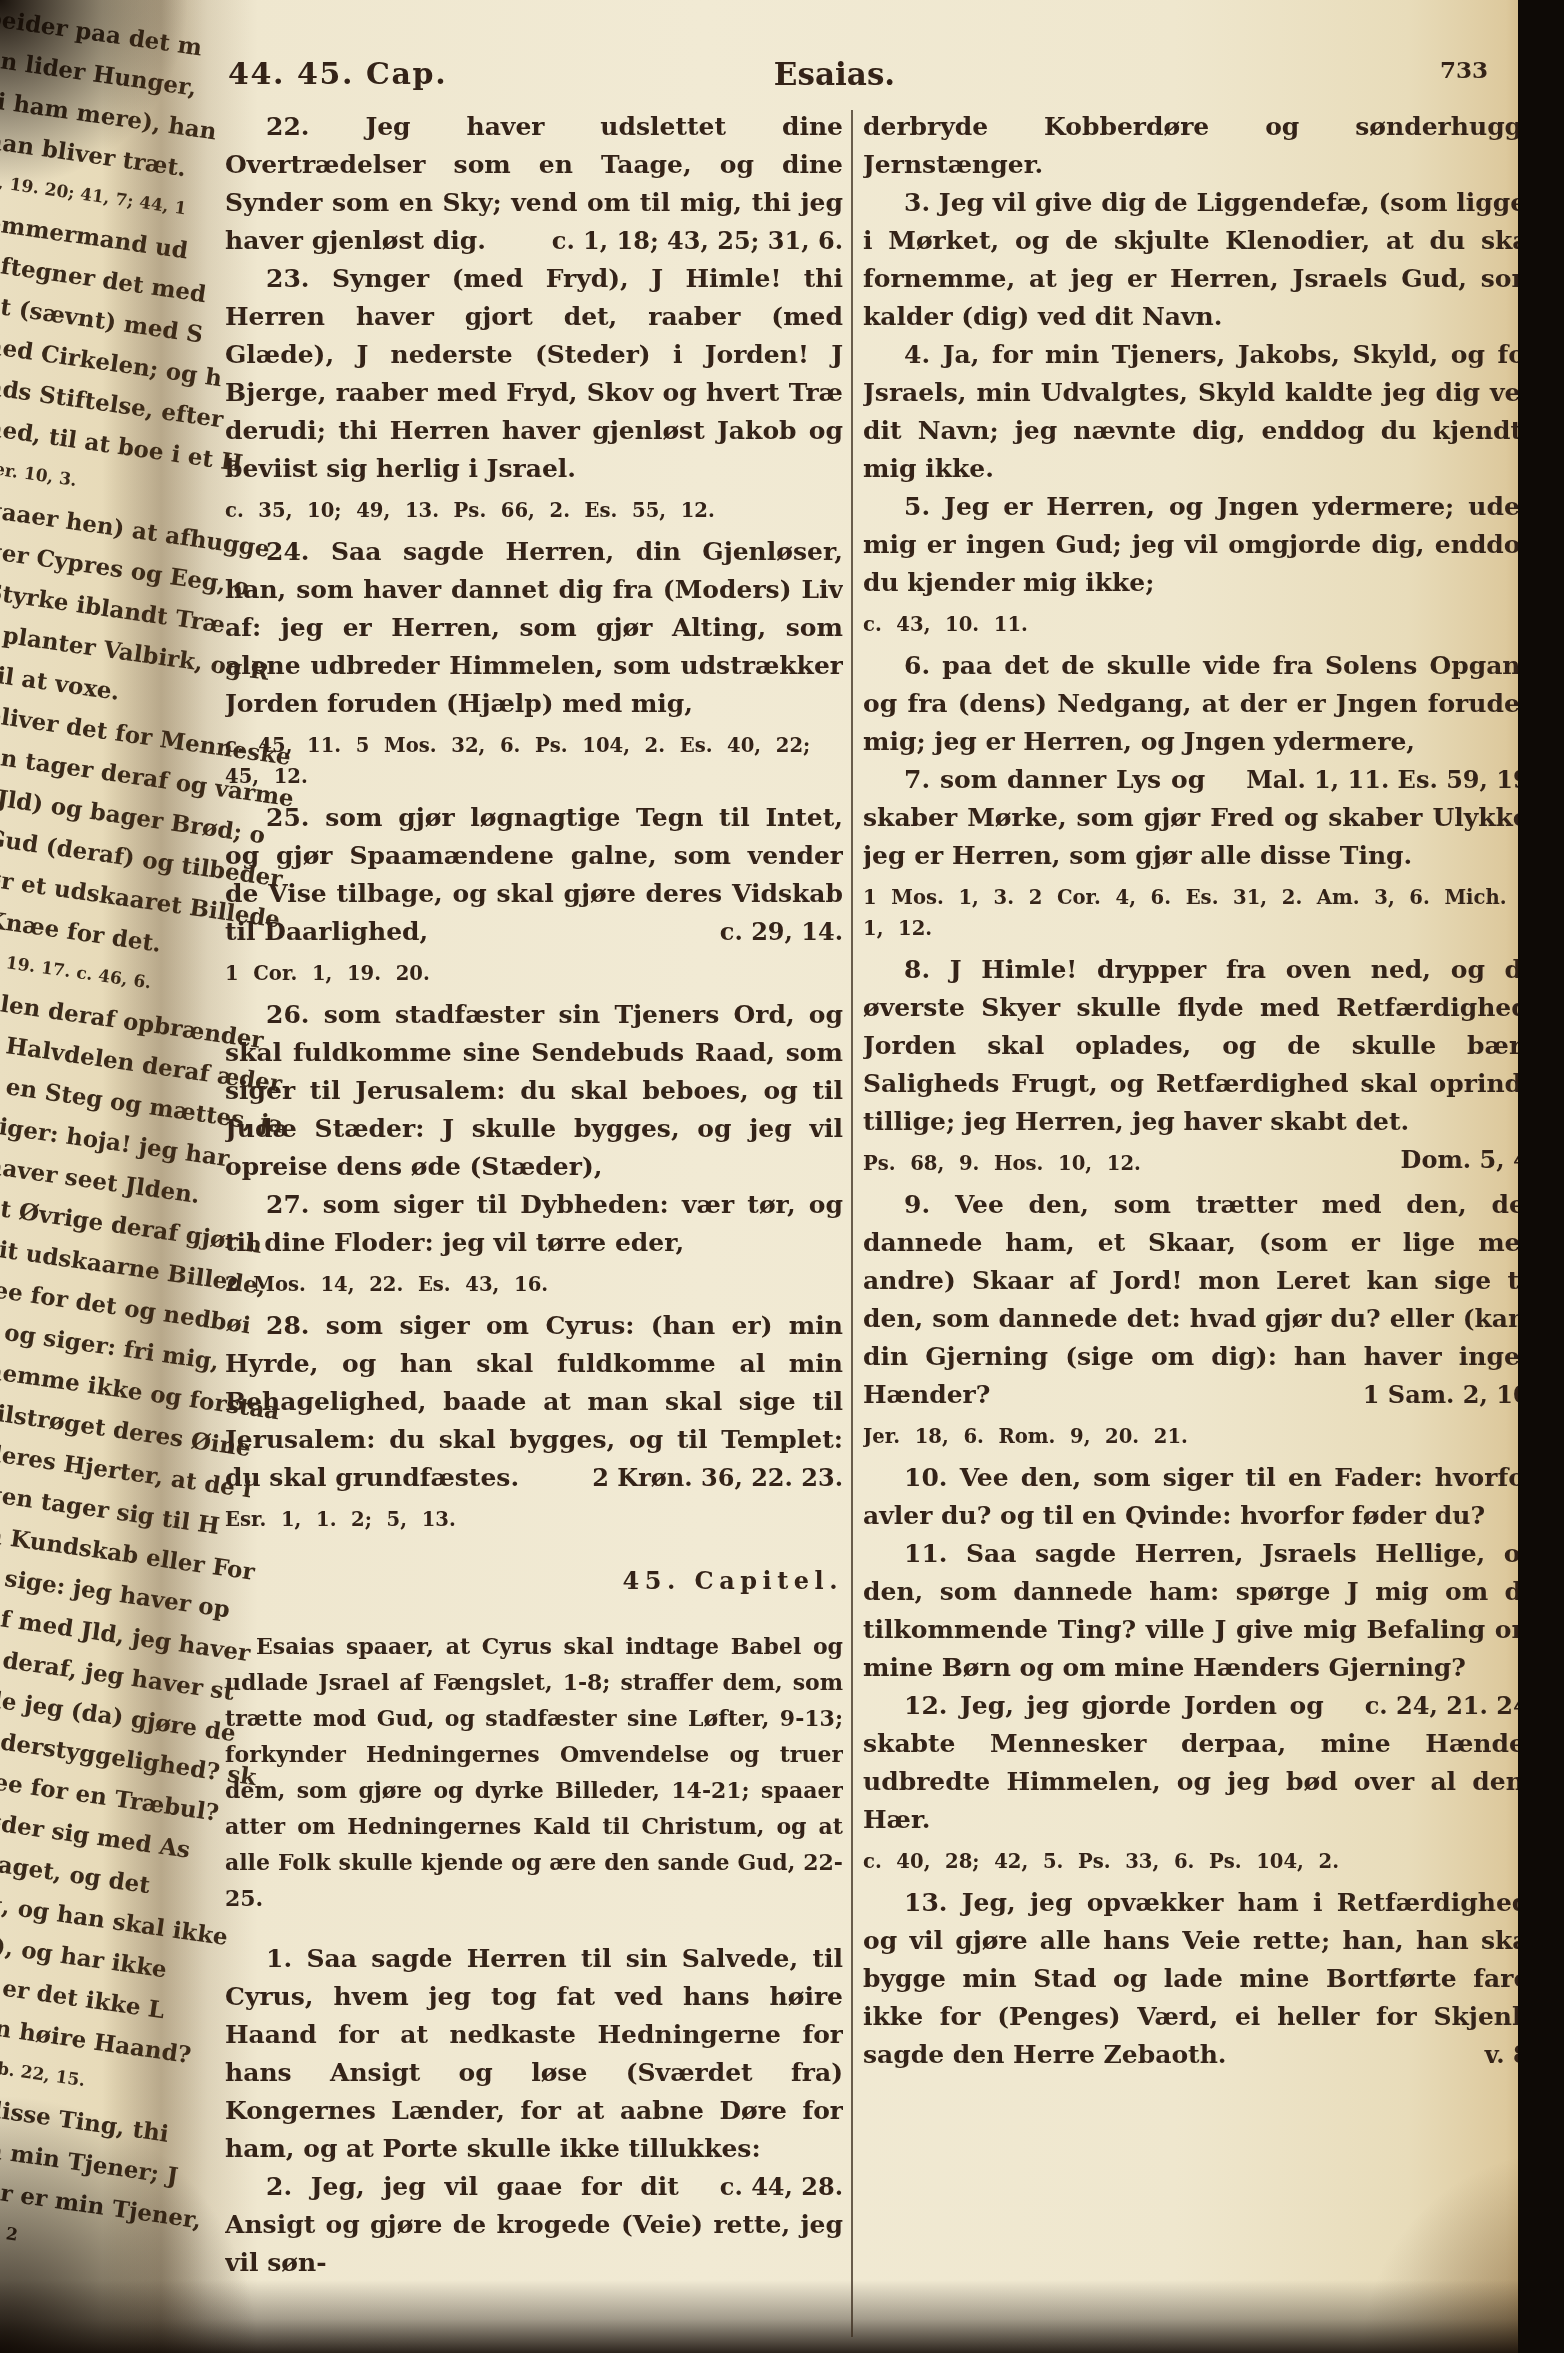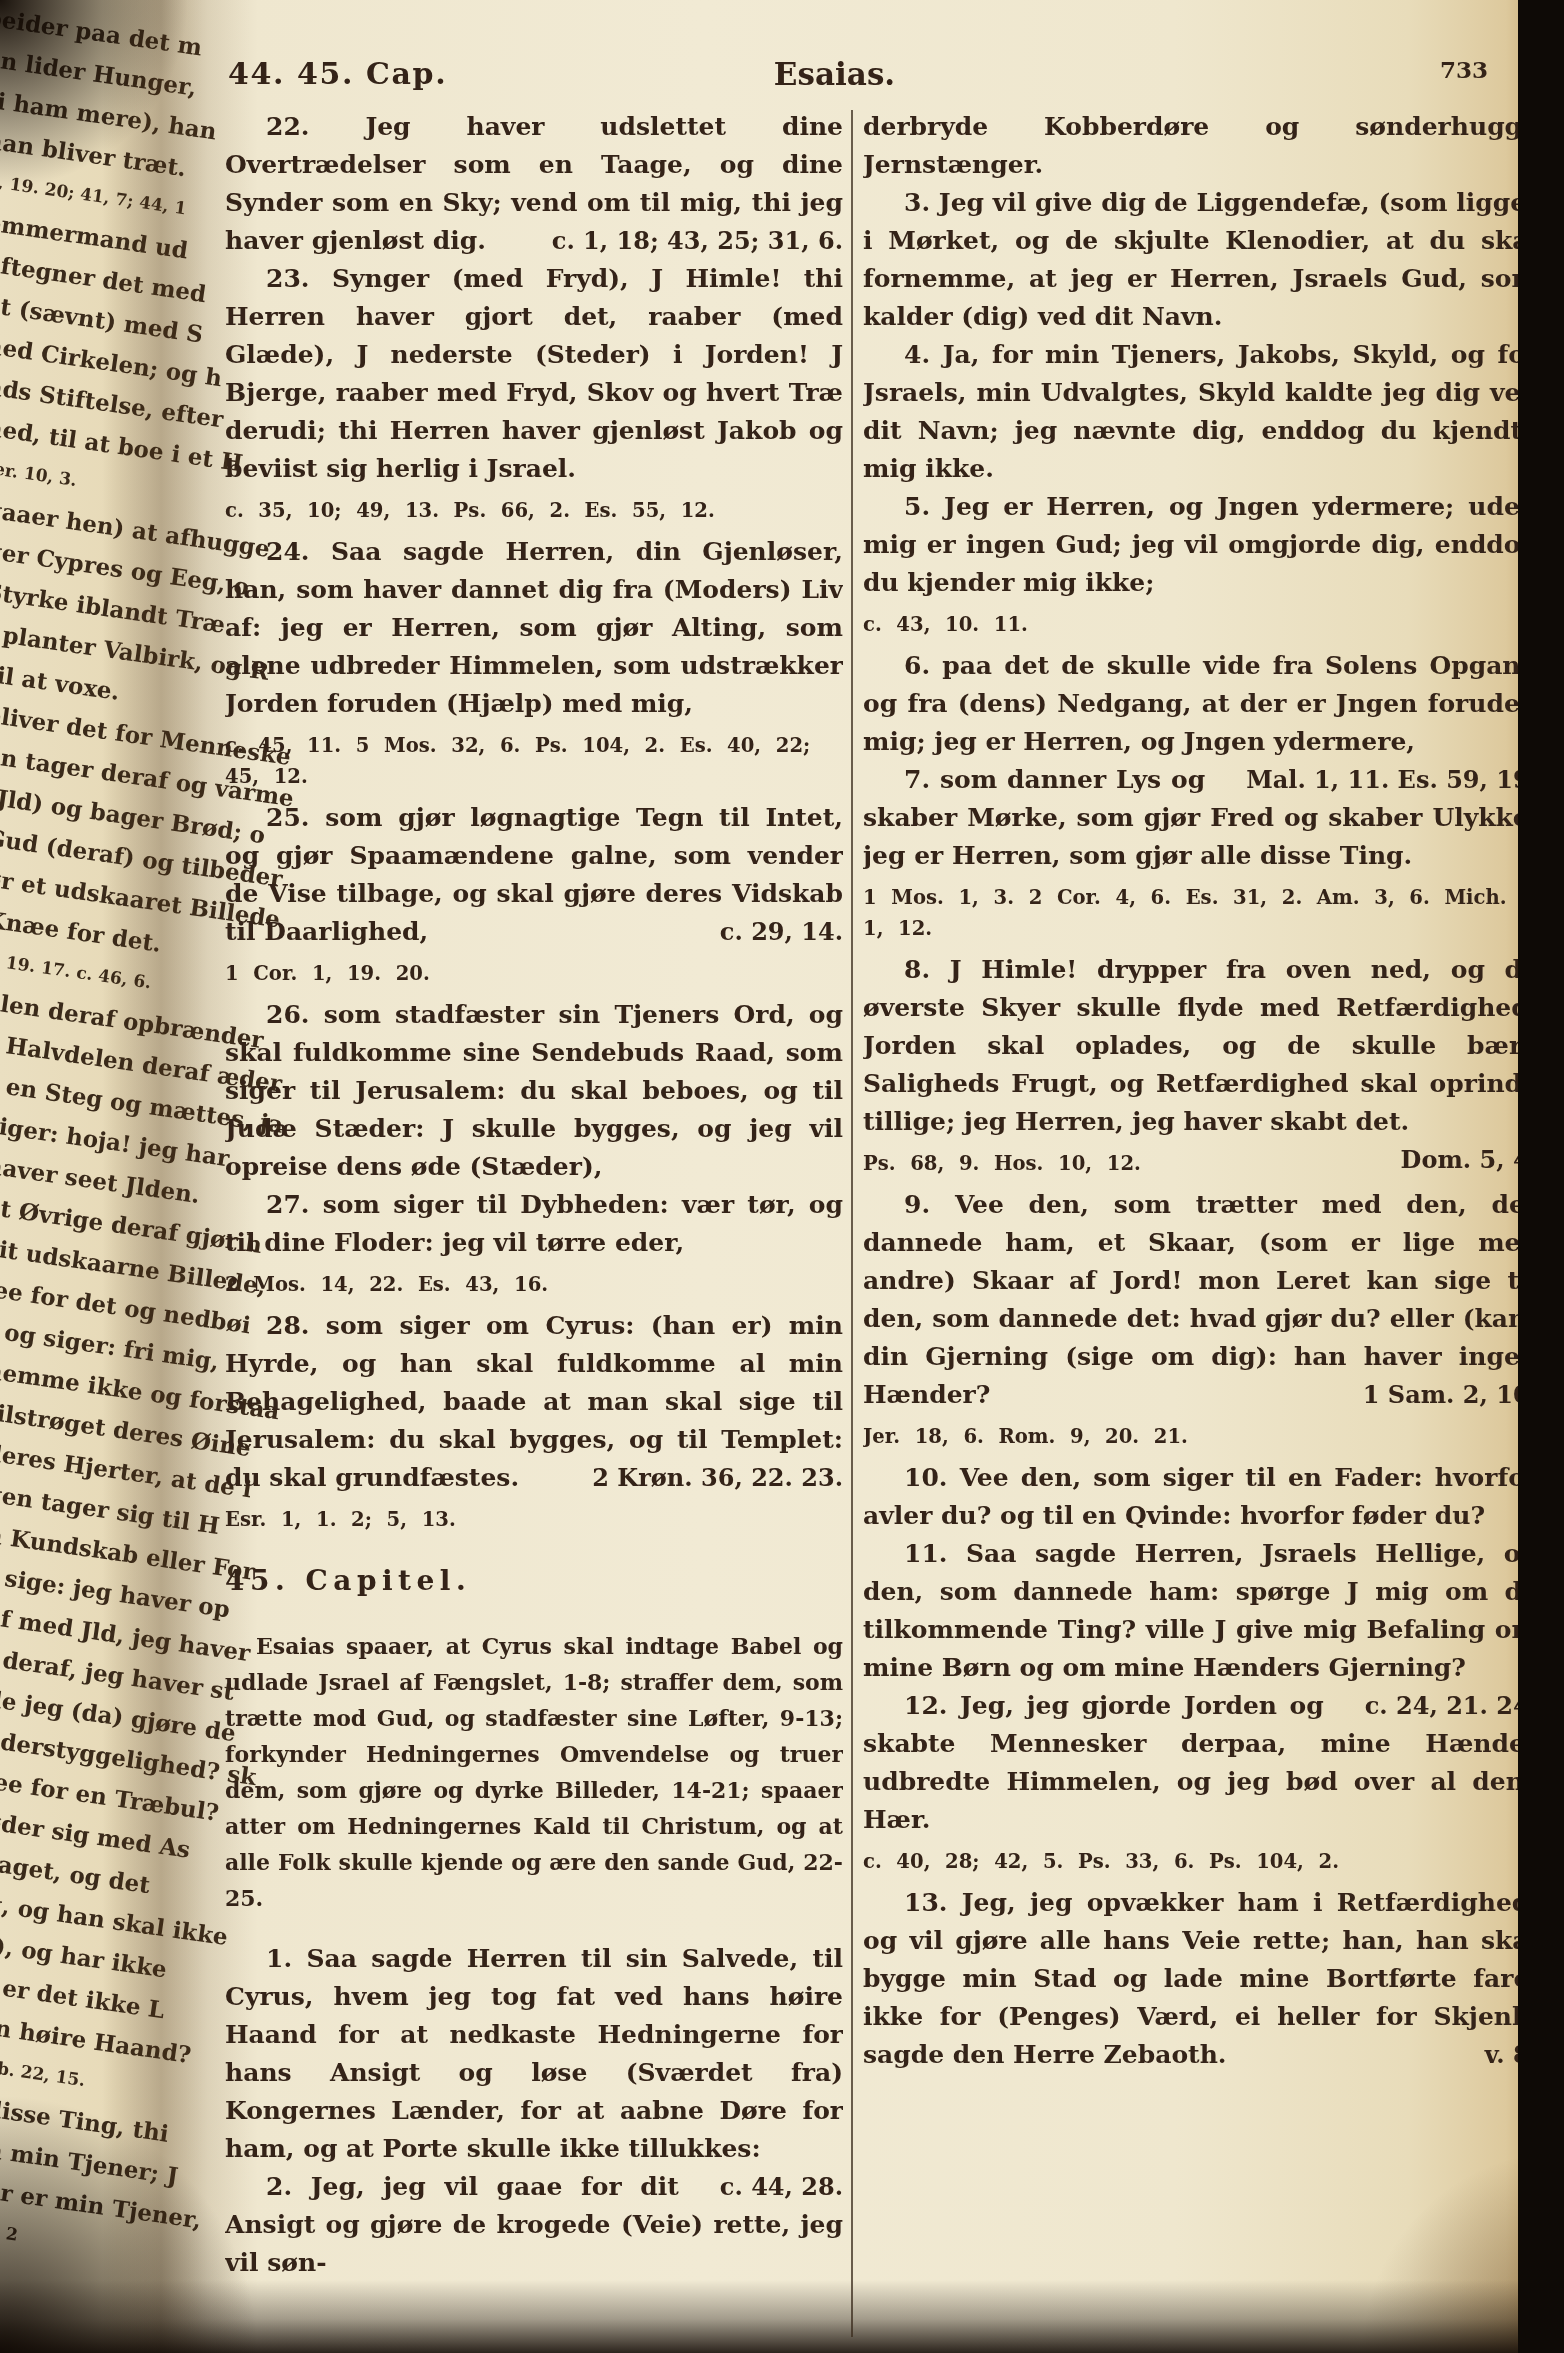--- a/index.html
+++ b/index.html
@@ -41,21 +41,21 @@
   .hdr-chap{left:228px;font-size:30px;letter-spacing:1.6px;}
   .hdr-title{left:717px;width:235px;text-align:center;font-size:31px;}
   .hdr-page{left:1440px;width:94px;font-size:23px;}
   .col{position:absolute;top:108px;text-align:justify;font-size:25px;line-height:38px;font-weight:bold;overflow:hidden;}
   .col-left{left:225px;width:618px;height:2199px;}
   .col-right{left:863px;width:675px;height:2199px;}
   .col p{margin:0;}
   .col p.verse{text-indent:41px;}
   .col p.cont{text-indent:0;}
   .col p.cite{font-size:19.6px;line-height:31px;text-align:left;text-indent:0;margin:7px 0;word-spacing:7.8px;}
-  .col p.heading{font-size:28px;text-align:left;text-indent:0;letter-spacing:5.5px;margin:27px 0 28px;}
+  .col p.heading{font-size:24px;text-align:right;text-indent:0;letter-spacing:5.5px;margin:27px 0 28px;}
   .col p.intro{font-size:22px;line-height:36px;text-indent:31px;margin-bottom:23.5px;}
   .ref{float:right;font-size:24px;}
   .column-rule{position:absolute;left:851px;top:110px;width:2.3px;height:2227px;background:#3b2c1e;opacity:.75;z-index:5;}
   .blemish{position:absolute;left:1540px;top:408px;width:8.6px;height:10.2px;border-radius:50%;background:rgba(150,60,30,.6);z-index:6;}
 </style>
 </head>
 <body>
 
 <div class="photo">
   <div class="facing-strip"></div>

